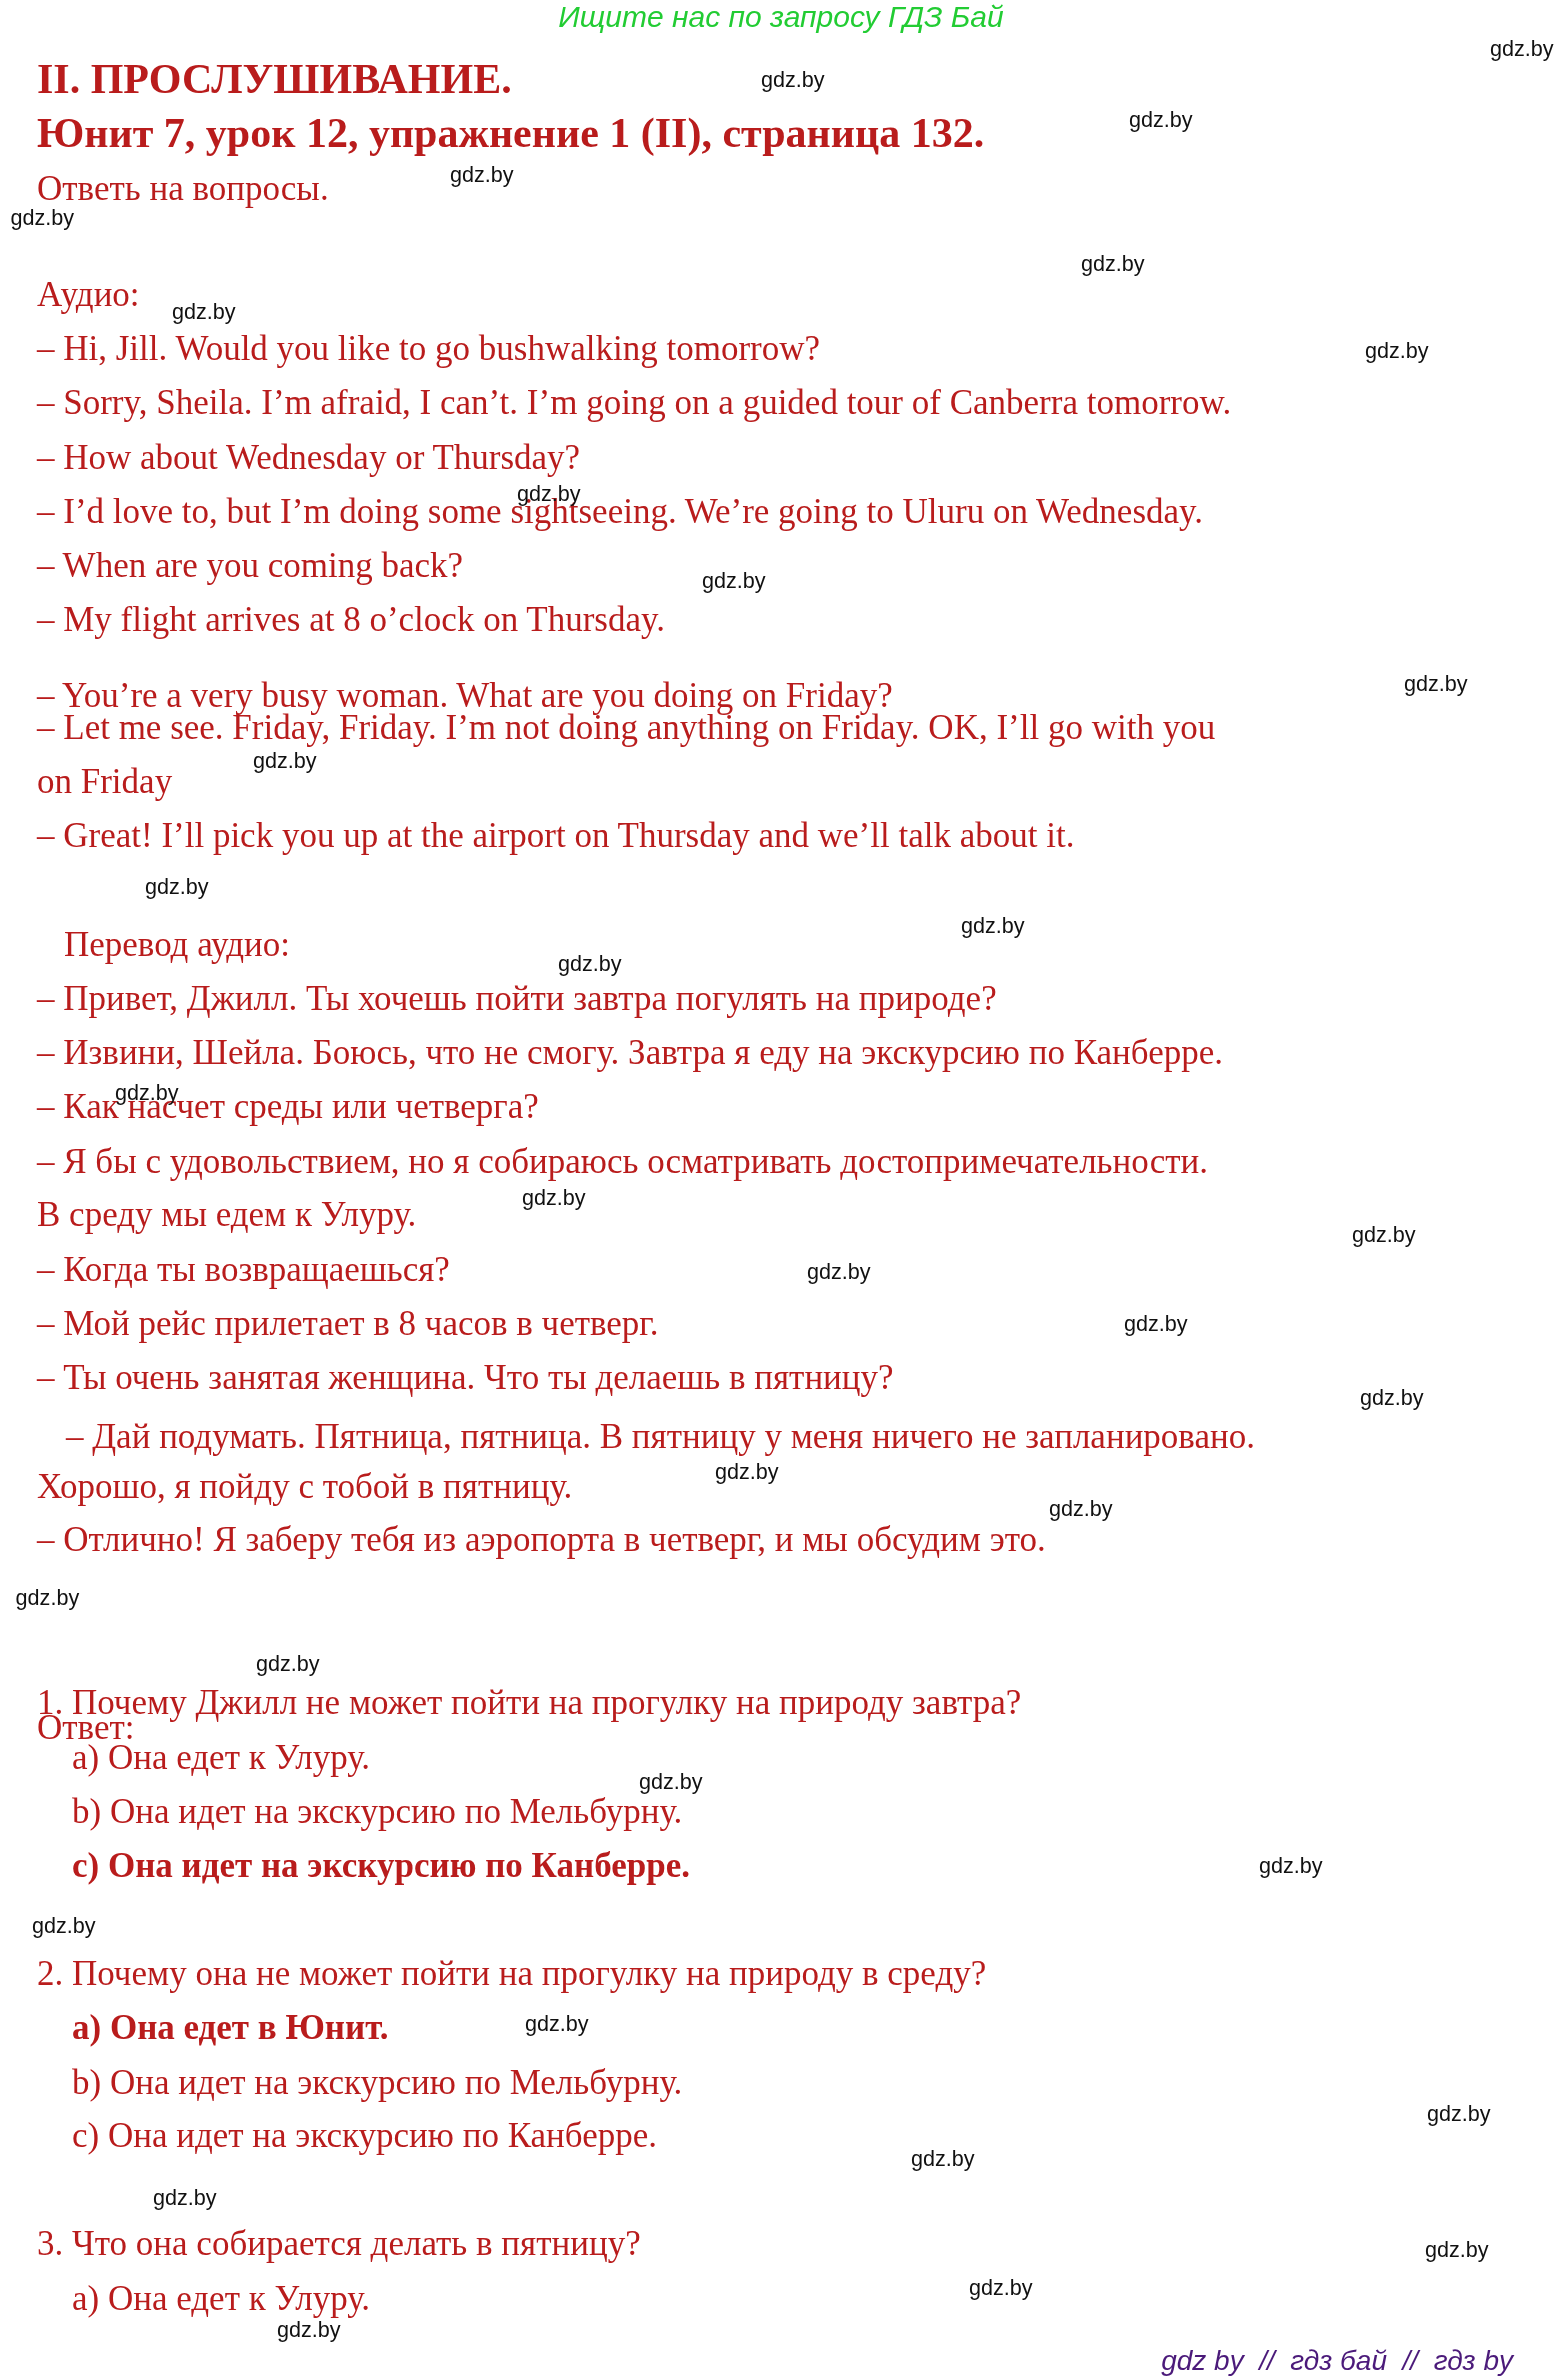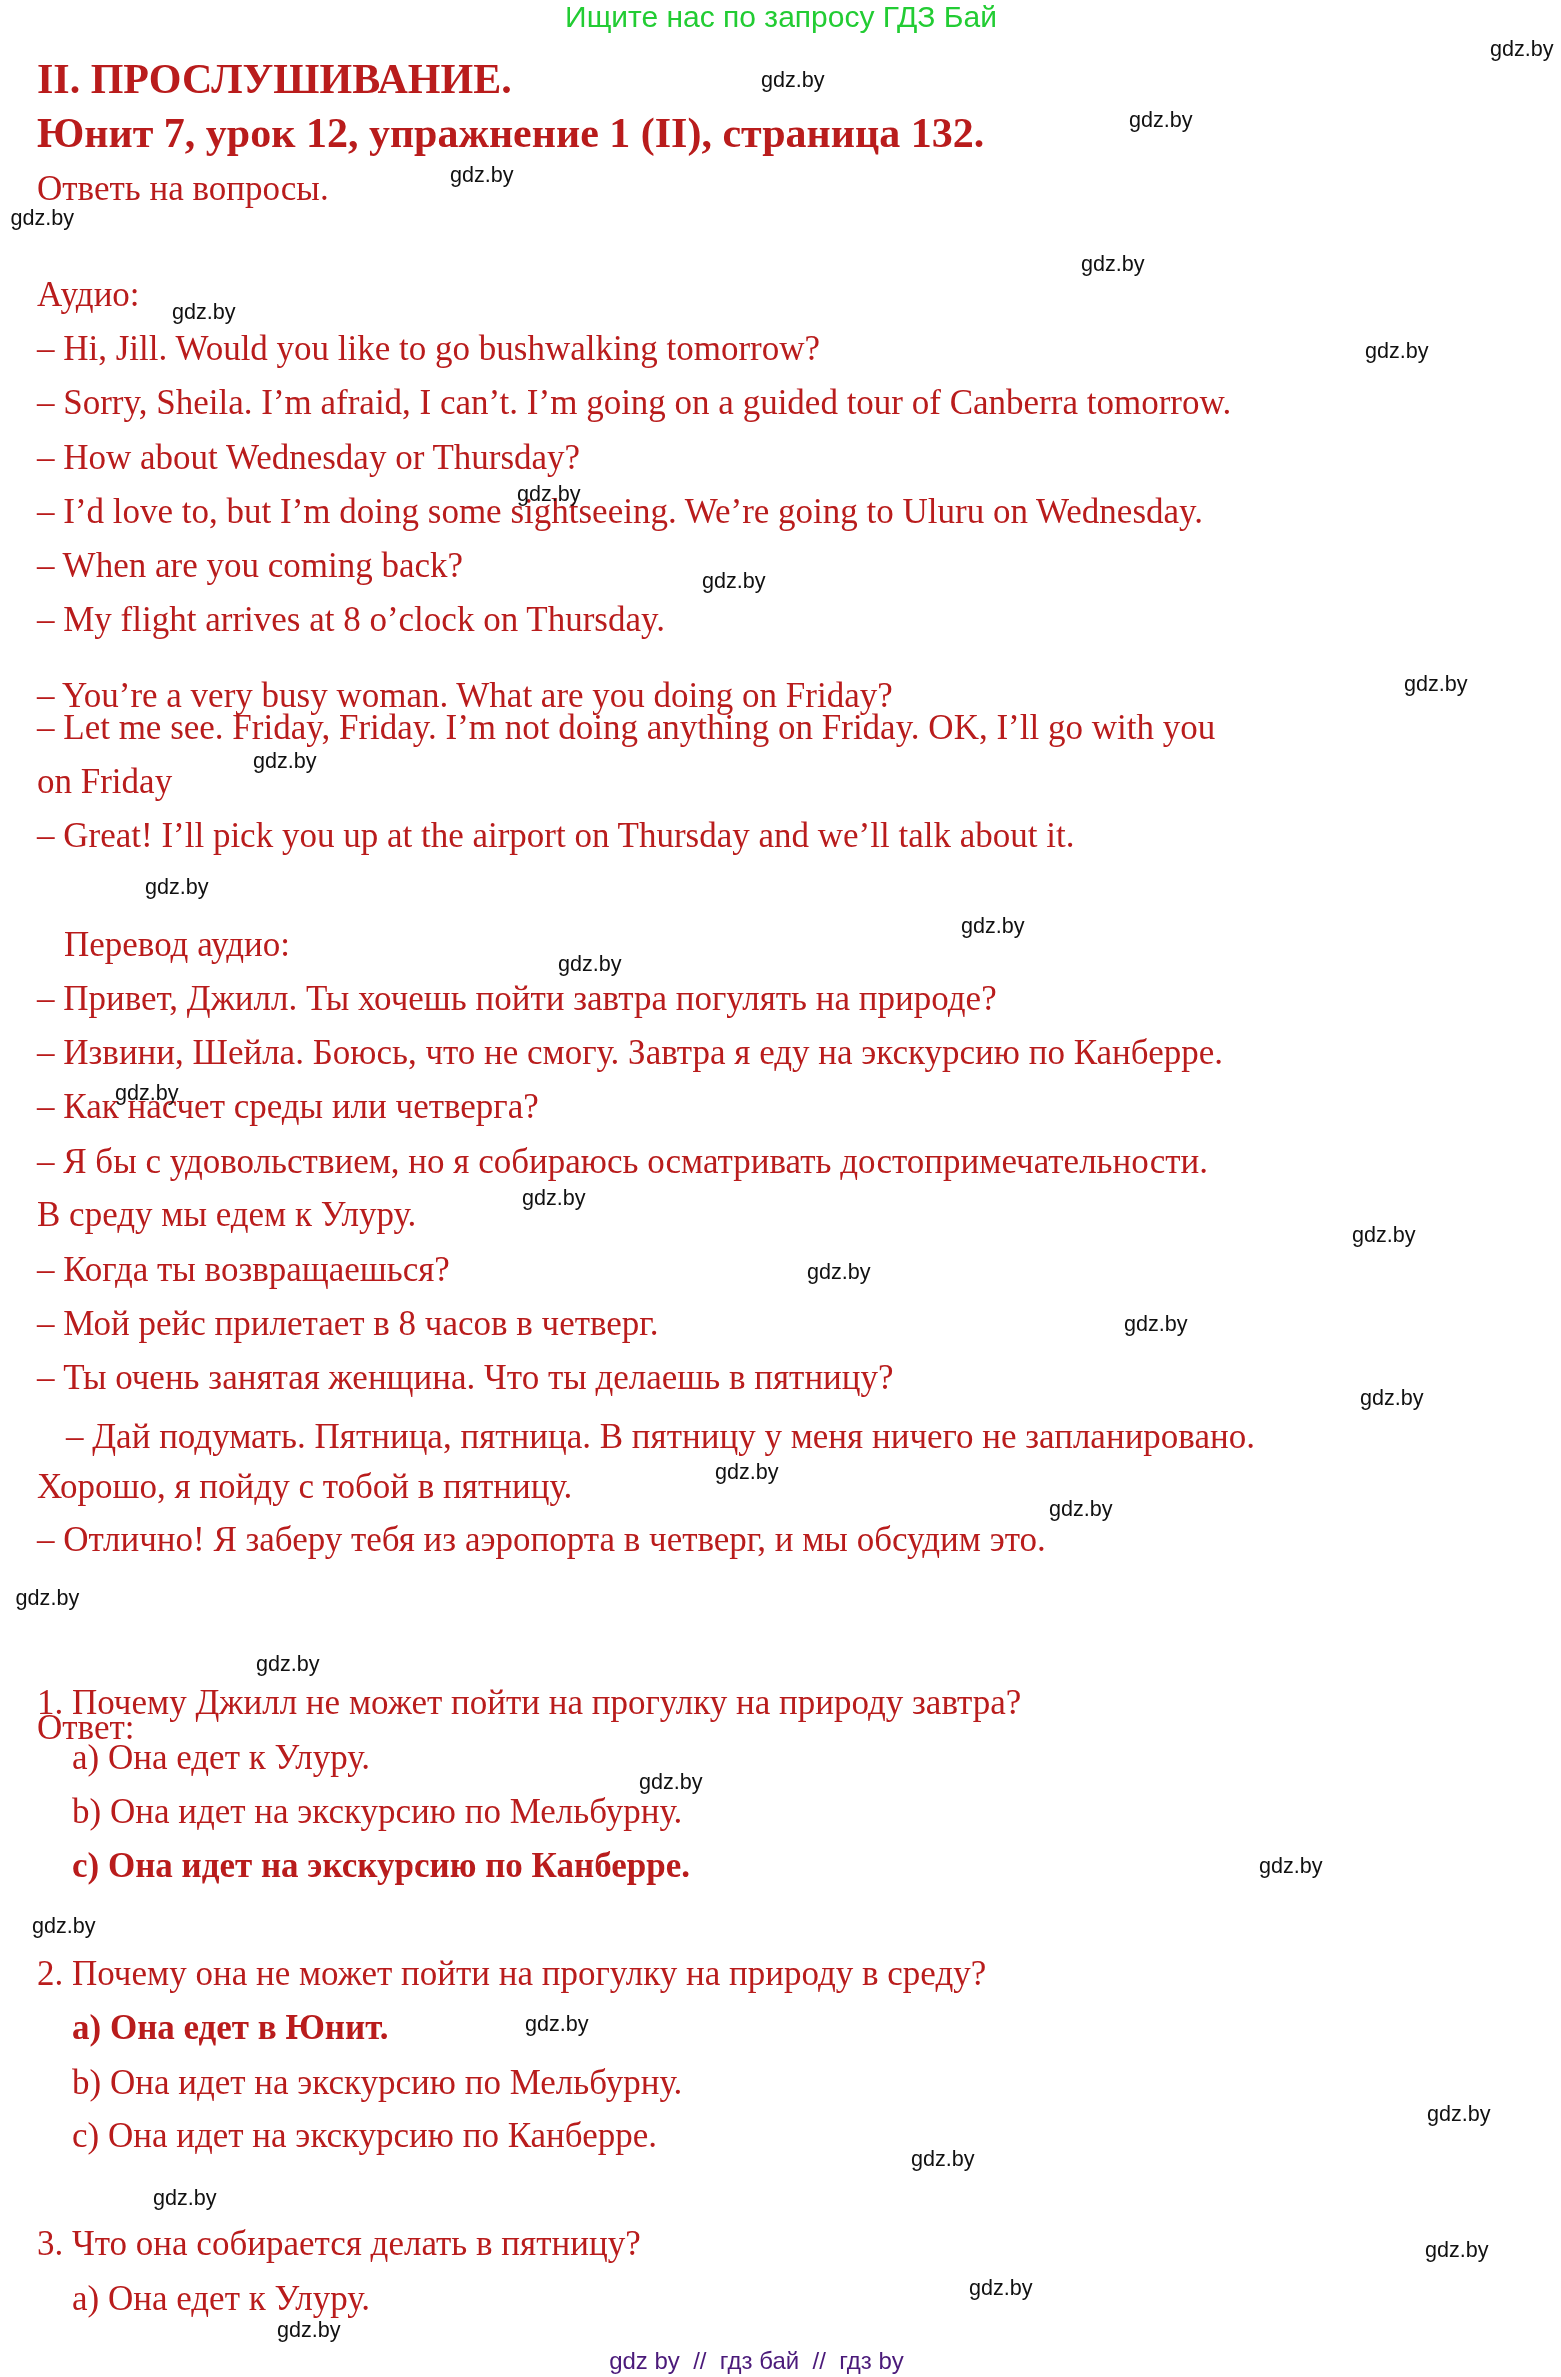--- a/index.html
+++ b/index.html
@@ -1,20 +1,20 @@
 <!DOCTYPE html>
 <html style="font-size:12px"><head>
 <meta charset="utf-8">
 <style>
   html, body { margin: 0; padding: 0; background: #ffffff; }
   body { width: 1562px; height: 2377px; position: relative; overflow: hidden; }
   .serif { font-family: "Liberation Serif", "DejaVu Serif", serif; color: #b91c1c; }
-  .sans { font-family: "Liberation Sans", "DejaVu Sans", sans-serif; }
+  .sans { font-family: "Liberation Sans", "DejaVu Sans", sans-serif; font-style: italic; }
   .top-banner { position: absolute; top: 0; left: 0; width: 1562px; text-align: center; font-size: 30px; line-height: 33px; }
-  .footer { position: absolute; top: 2344px; left: 0; width: 1513px; text-align: center; font-size: 24px; line-height: 33px; white-space: pre; }
+  .footer { position: absolute; top: 2344px; left: 0; width: 1513px; text-align: right; font-size: 28px; line-height: 33px; white-space: pre; }
   .line { position: absolute; left: 37px; font-size: 35px; line-height: 48px; white-space: nowrap; }
   .indent { left: 72px; }
   .bold { font-weight: bold; }
   .heading { font-size: 42px; }
   .wm { position: absolute; font-family: "Liberation Sans", "DejaVu Sans", sans-serif; font-size: 21.6px; color: #111; white-space: nowrap; }
 </style>
 </head>
 <body>
 
 <div class="top-banner sans" style="color:#22cc33;">Ищите нас по запросу ГДЗ Бай</div>

